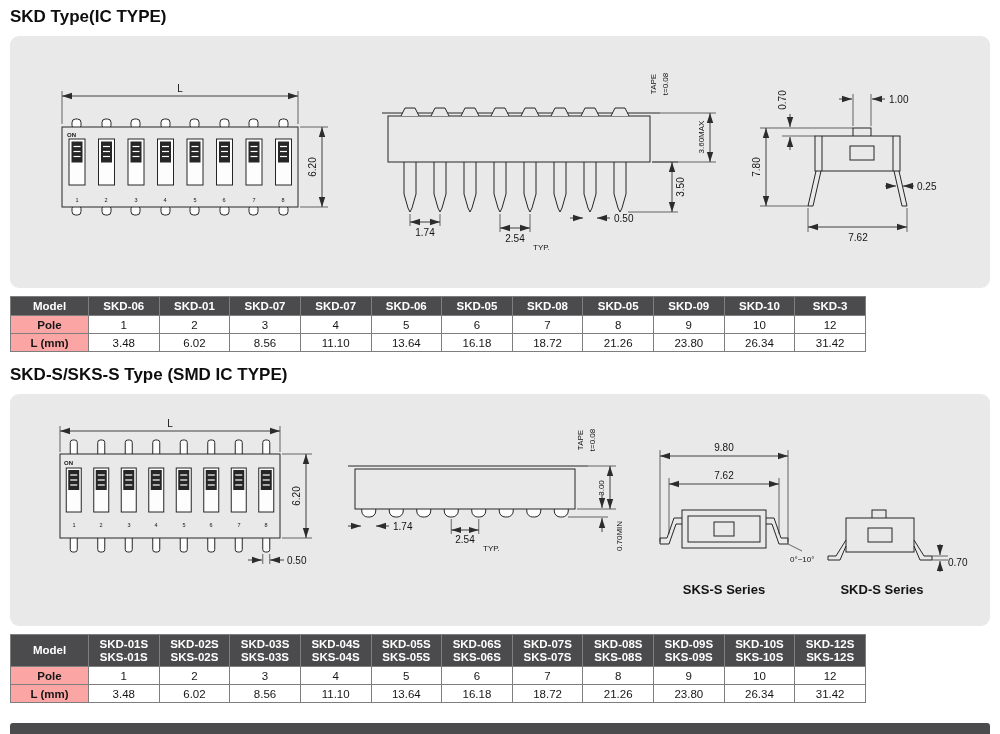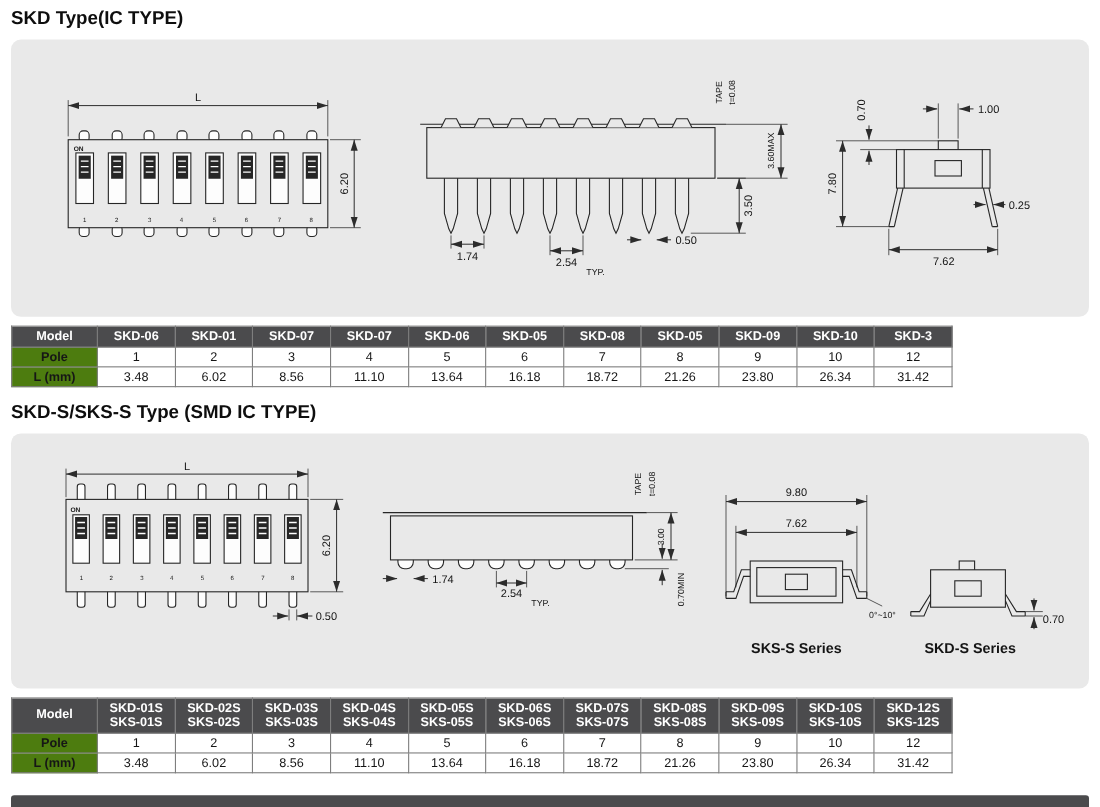--- a/index.html
+++ b/index.html
@@ -13,21 +13,21 @@
   #panel1{top:36px;height:252px}
   #panel2{top:394px;height:232px}
   .panel svg{display:block}
   table.spec{position:absolute;left:10px;width:856px;border-collapse:collapse;
              table-layout:fixed;text-align:center}
   #table1{top:296px}
   #table2{top:634px}
   .spec th,.spec td{border:1px solid #7e7e7e;font-size:11.5px;padding:1px 0;vertical-align:middle}
   .spec th.hd{background:#4b4b4d;color:#fff;font-weight:bold;height:19px}
   #table2 th.hd{height:32px;line-height:13px}
-  .spec td.lb{background:#4d7c0f;font-weight:bold;color:#161616;height:18px}
+  .spec td.lb{background:#fca5a5;font-weight:bold;color:#161616;height:18px}
   .spec td.vl{background:#fff;color:#161616;height:18px}
   col.c0{width:78px}
   .bottom-bar{position:absolute;left:10px;top:723px;width:980px;height:11px;
               background:#4b4b4d;border-radius:3px 3px 0 0}
   
   svg text{font-family:"Liberation Sans",sans-serif;fill:#141414}
   .dt{font-size:10px}
   .dts{font-size:8px}
   .don{font-size:6px;font-weight:bold}
   .dnum{font-size:5.5px}

